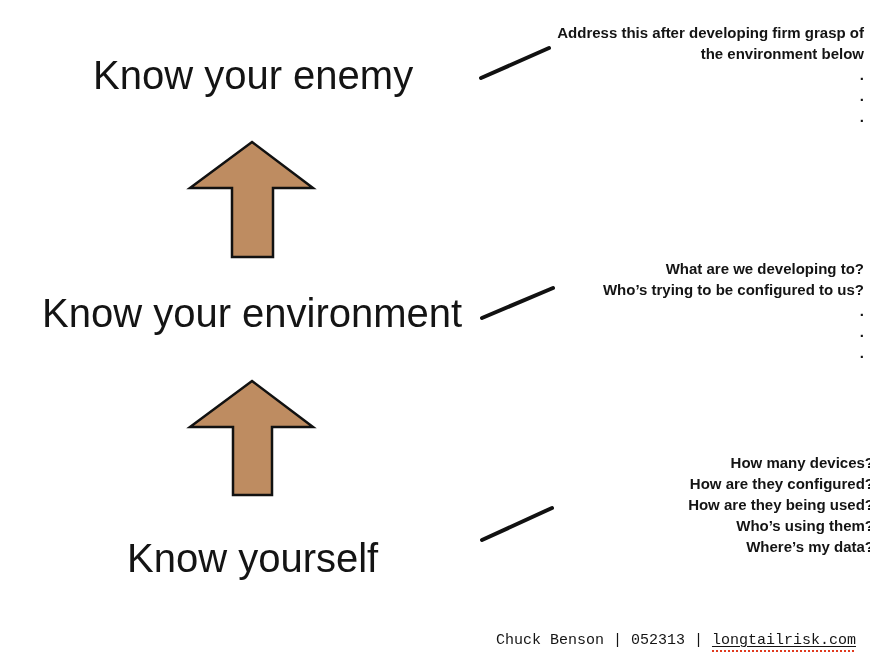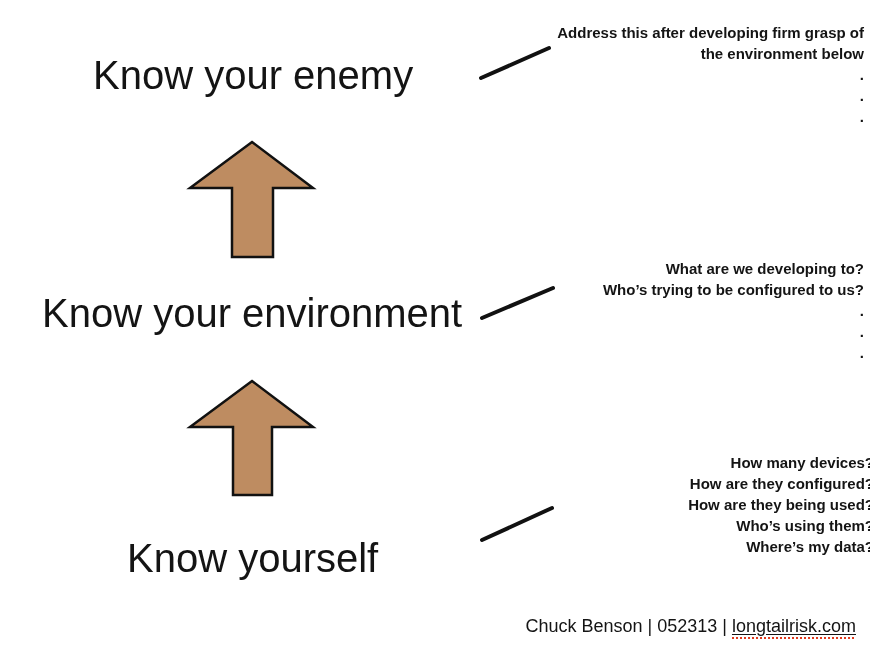--- a/index.html
+++ b/index.html
@@ -33,24 +33,25 @@
     font-weight: bold;
   }
   #ann-enemy       { left: 540px; top: 22px;  }
   #ann-environment { left: 540px; top: 258px; }
   #ann-yourself    { left: 550px; top: 452px; }
   svg.overlay { position: absolute; left: 0; top: 0; width: 870px; height: 668px; }
   .connector { stroke: #111111; stroke-width: 4; stroke-linecap: round; }
   .arrow     { stroke: #111111; stroke-width: 2.5; stroke-linejoin: miter; }
   .footer {
     position: absolute;
-    right: 14px; top: 616px;
-    font-size: 18px;
+    right: 14px; top: 632px;
+    font-size: 15px;
     white-space: nowrap;
     color: #141414;
+    font-family: Liberation Mono, monospace;
   }
   .footer-link {
     text-decoration: underline;
     text-underline-offset: 2px;
     padding-bottom: 3px;
     background-image: repeating-linear-gradient(to right, #e03a1e 0 2px, transparent 2px 4px);
     background-size: 100% 2px;
     background-position: 0 100%;
     background-repeat: no-repeat;
     cursor: pointer;

